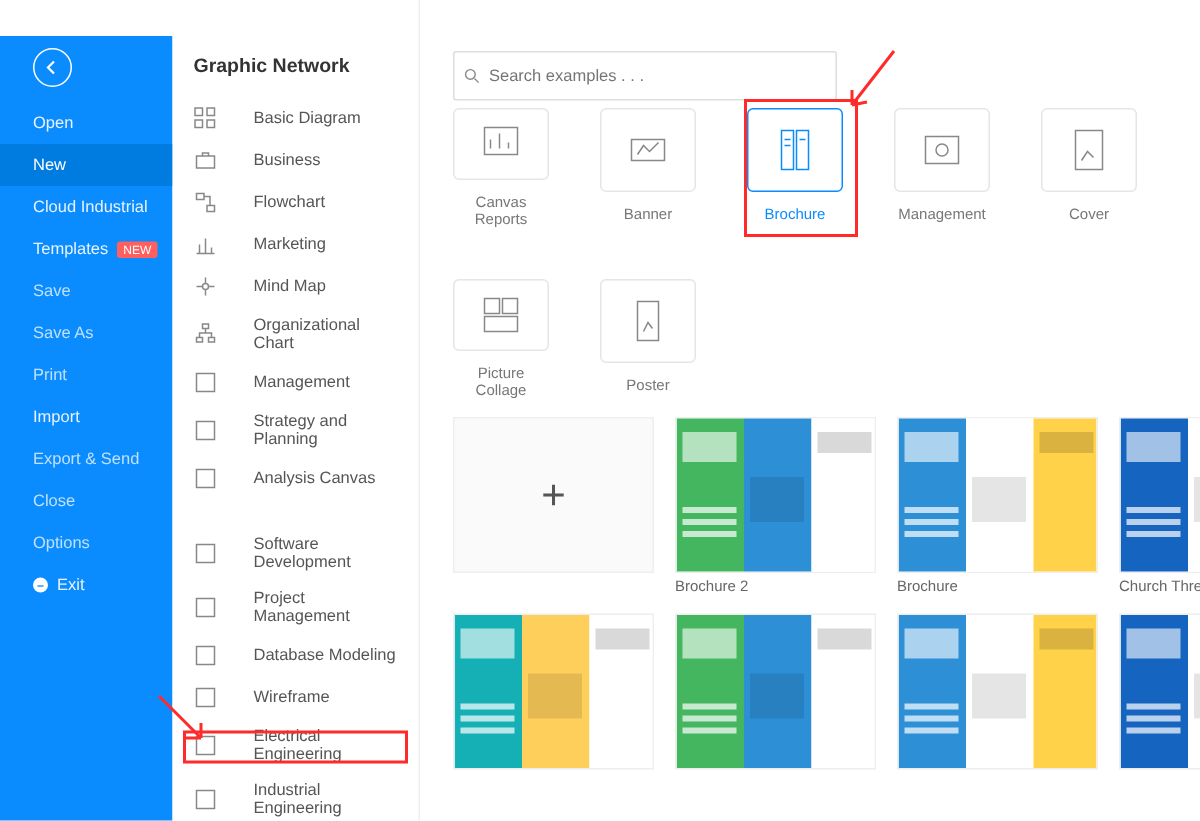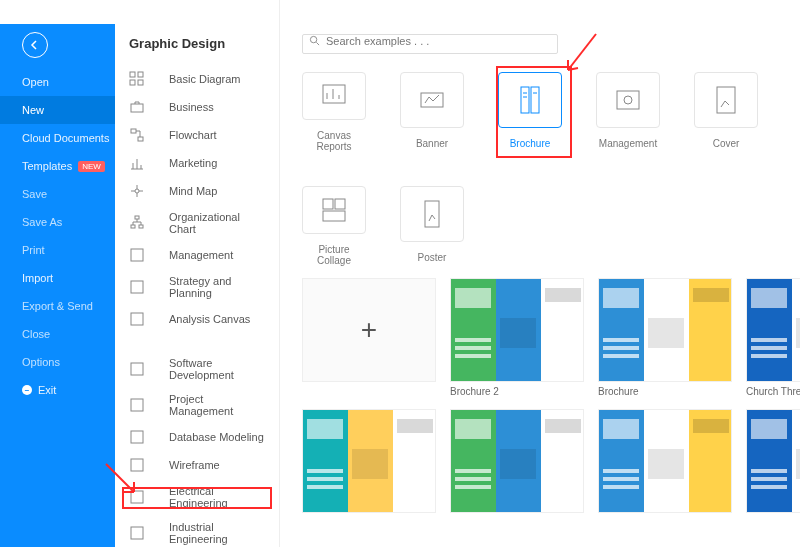--- a/index.html
+++ b/index.html
@@ -17,21 +17,21 @@
 
 .panel-cat { position: absolute; left: 115px; top: 0; width: 165px; height: 547px; background: #fff; border-right: 1px solid #eee; padding-top: 36px; }
 .panel-title { font-size: 13px; font-weight: bold; padding: 0 0 14px 14px; }
 .cat-list { }
 .cat-item { display: flex; align-items: center; gap: 24px; padding: 6px 14px; font-size: 11px; color: #555; cursor: pointer; }
 .cat-icon { width: 16px; height: 16px; display: inline-flex; align-items: center; justify-content: center; font-size: 12px; color: #888; }
 .cat-sep { height: 18px; }
 .cat-box-sel { position: absolute; left: 122px; top: 487px; width: 150px; height: 22px; border: 2px solid #ff2a2a; pointer-events: none; }
 
 .main { position: absolute; left: 280px; top: 0; right: 0; bottom: 0; background: #fff; overflow: hidden; }
-.search { position: absolute; left: 22px; top: 34px; width: 256px; height: 20px; border: 1px solid #ddd; border-radius: 2px; display: flex; align-items: flex-start; padding: 0 6px; gap: 6px; }
+.search { position: absolute; left: 22px; top: 34px; width: 256px; height: 33px; border: 1px solid #ddd; border-radius: 2px; display: flex; align-items: center; padding: 0 6px; gap: 6px; }
 .search input { border: none; outline: none; font-size: 11px; flex: 1; color: #888; }
 .search-icon { width: 11px; height: 11px; }
 
 .cards { position: absolute; left: 22px; top: 72px; display: flex; gap: 34px; flex-wrap: wrap; width: 500px; }
 .card { width: 64px; height: 80px; display: flex; flex-direction: column; align-items: center; gap: 10px; cursor: pointer; }
 .card-box { width: 64px; height: 56px; border: 1px solid #e5e5e5; border-radius: 4px; display: flex; align-items: center; justify-content: center; }
 .card.sel .card-box { border: 1.5px solid #0a8cff; }
 .card-label { font-size: 10px; color: #777; text-align: center; }
 .card.sel .card-label { color: #0a8cff; }
 
@@ -56,41 +56,41 @@
 
 <div class="sidebar-left">
   <div class="back-btn">
     <svg viewBox="0 0 12 12">
         <path d="M7 2 L3 6 L7 10" stroke="#fff" stroke-width="1.5" fill="none"></path>
       </svg>
   </div>
   <div class="lmenu">
     <div class="lmenu-item">Open</div>
     <div class="lmenu-item active">New</div>
-    <div class="lmenu-item">Cloud Documents</div>
+    <div class="lmenu-item">Cloud Industrial</div>
     <div class="lmenu-item">
       <span>Templates</span>
       <span class="badge-new">NEW</span>
     </div>
     <div class="lmenu-item dim">Save</div>
     <div class="lmenu-item dim">Save As</div>
     <div class="lmenu-item dim">Print</div>
     <div class="lmenu-item">Import</div>
     <div class="lmenu-item dim">Export &amp; Send</div>
     <div class="lmenu-item dim">Close</div>
     <div class="lmenu-item dim">Options</div>
     <div class="lmenu-item">
       <span class="exit-icon">−</span>
       <span>Exit</span>
     </div>
   </div>
 </div>
 
 <div class="panel-cat">
-  <div class="panel-title">Graphic Design</div>
+  <div class="panel-title">Graphic Network</div>
   <div class="cat-list" id="cat-a">
       <div class="cat-item">
         <span class="cat-icon">
           <svg width="16" height="16">
             <rect x="1" y="1" width="5" height="5" fill="none" stroke="#888"></rect>
             <rect x="9" y="1" width="5" height="5" fill="none" stroke="#888"></rect>
             <rect x="1" y="9" width="5" height="5" fill="none" stroke="#888"></rect>
             <rect x="9" y="9" width="5" height="5" fill="none" stroke="#888"></rect>
           </svg>
         </span>

